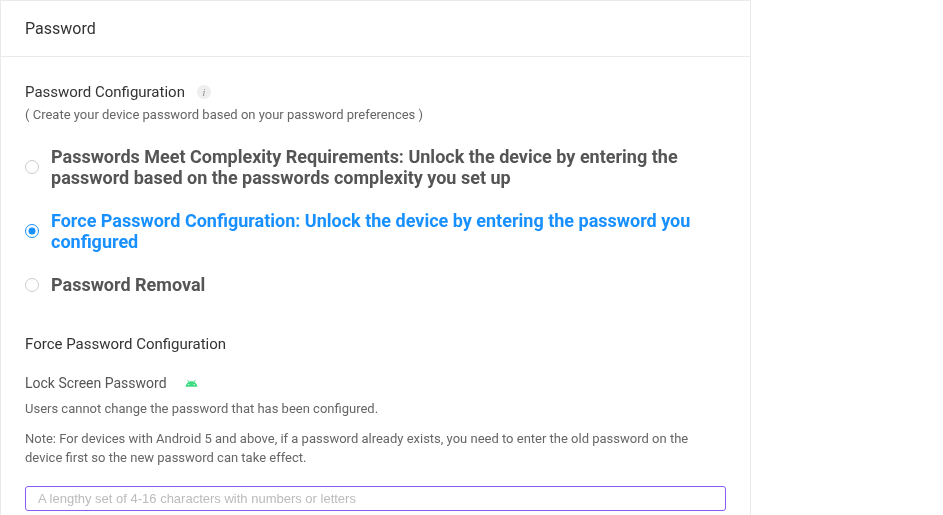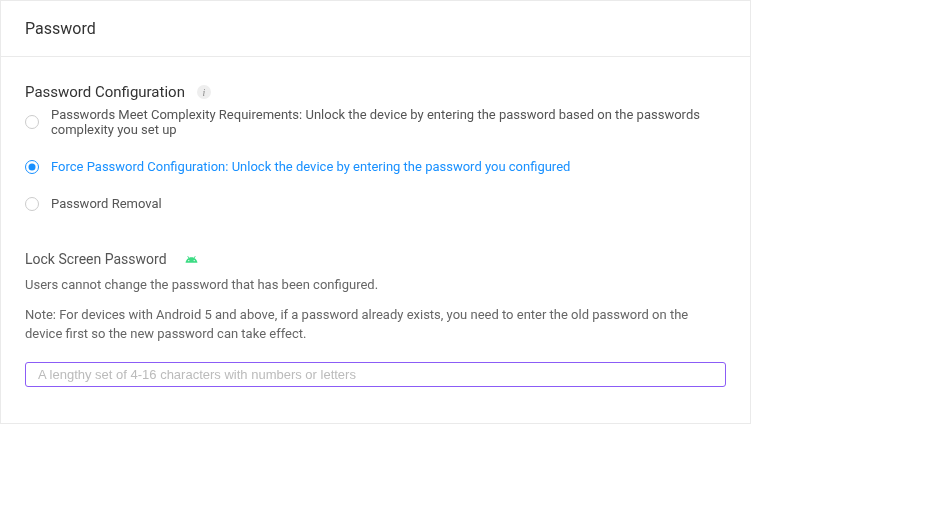--- a/index.html
+++ b/index.html
@@ -82,22 +82,23 @@
       position: absolute;
       top: 50%;
       left: 50%;
       transform: translate(-50%, -50%);
       width: 7px;
       height: 7px;
       background: #1890ff;
       border-radius: 50%;
     }
     .radio-label {
-      font-size: 13px;
+      font-size: 18px;
       color: #555;
+      font-weight: bold;
     }
     .radio-label.active {
       color: #1890ff;
     }
     .force-title {
       font-size: 15px;
       color: #333;
       font-weight: 400;
       margin-bottom: 22px;
     }
@@ -145,36 +146,38 @@
 
 <div class="panel">
   <div class="header">
     <div class="header-title">Password</div>
   </div>
   <div class="content">
     <div class="section-title-row">
       <span class="section-title">Password Configuration</span>
       <span class="info-icon">i</span>
     </div>
+    <div class="section-subtitle">( Create your device password based on your password preferences )</div>
 
     <div class="radio-group">
       <div class="radio-item">
         <span class="radio-circle"></span>
         <span class="radio-label">Passwords Meet Complexity Requirements: Unlock the device by entering the password based on the passwords complexity you set up</span>
       </div>
       <div class="radio-item">
         <span class="radio-circle selected"></span>
         <span class="radio-label active">Force Password Configuration: Unlock the device by entering the password you configured</span>
       </div>
       <div class="radio-item">
         <span class="radio-circle"></span>
         <span class="radio-label">Password Removal</span>
       </div>
     </div>
 
+    <div class="force-title">Force Password Configuration</div>
 
     <div class="lock-row">
       <span class="lock-label">Lock Screen Password</span>
       <span class="android-icon">
         <svg width="13" height="13" viewBox="0 0 24 24" fill="currentColor">
           <path d="M17.6 9.48l1.84-3.18c.16-.31.04-.69-.26-.85-.29-.15-.65-.06-.83.22l-1.88 3.24c-2.86-1.21-6.08-1.21-8.94 0L5.65 5.67c-.19-.29-.58-.38-.87-.2-.28.18-.37.54-.22.83L6.4 9.48C3.3 11.25 1.28 14.44 1 18h22c-.28-3.56-2.3-6.75-5.4-8.52zM7 15.25c-.69 0-1.25-.56-1.25-1.25s.56-1.25 1.25-1.25 1.25.56 1.25 1.25-.56 1.25-1.25 1.25zm10 0c-.69 0-1.25-.56-1.25-1.25s.56-1.25 1.25-1.25 1.25.56 1.25 1.25-.56 1.25-1.25 1.25z"></path>
         </svg>
       </span>
     </div>
 

